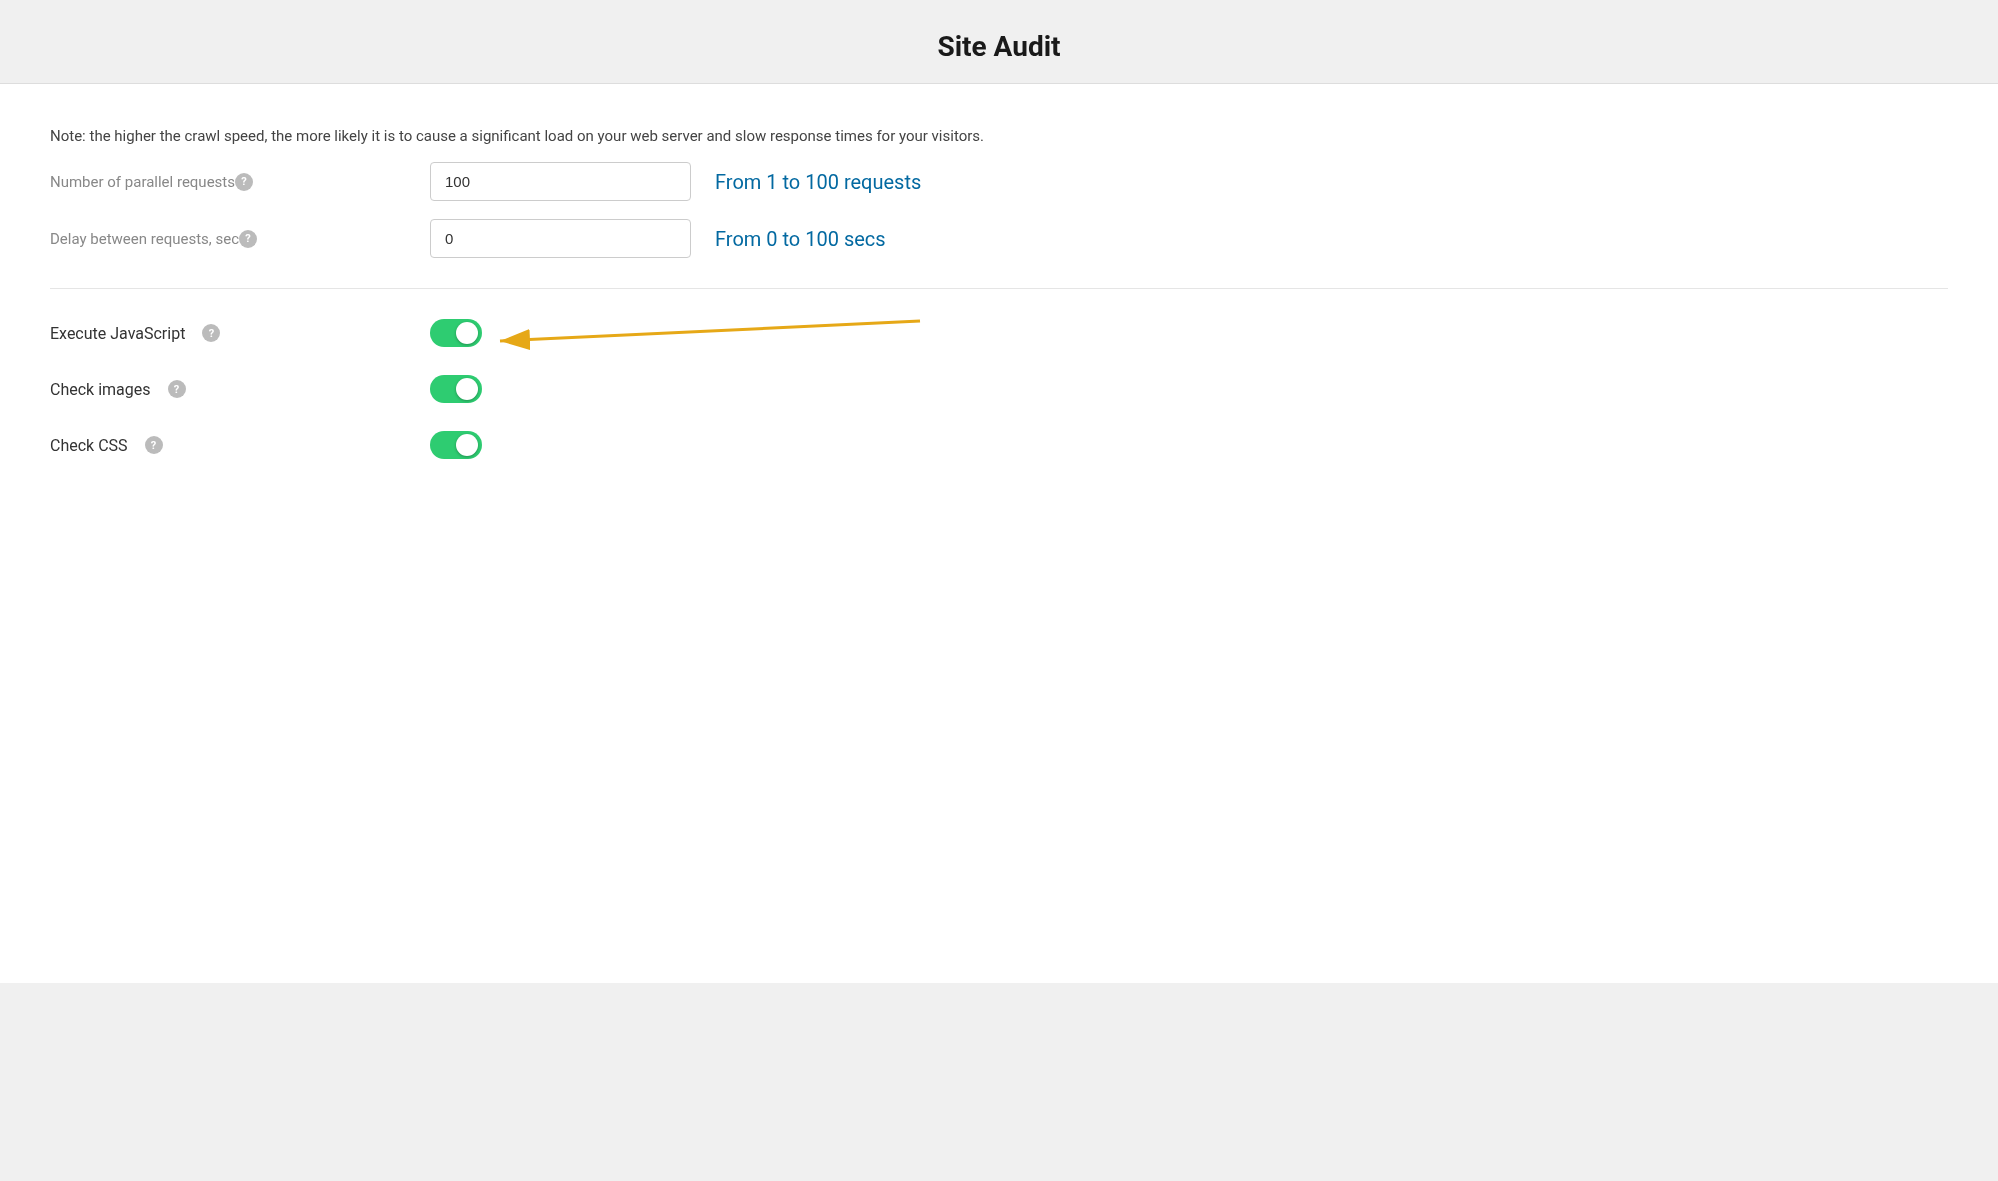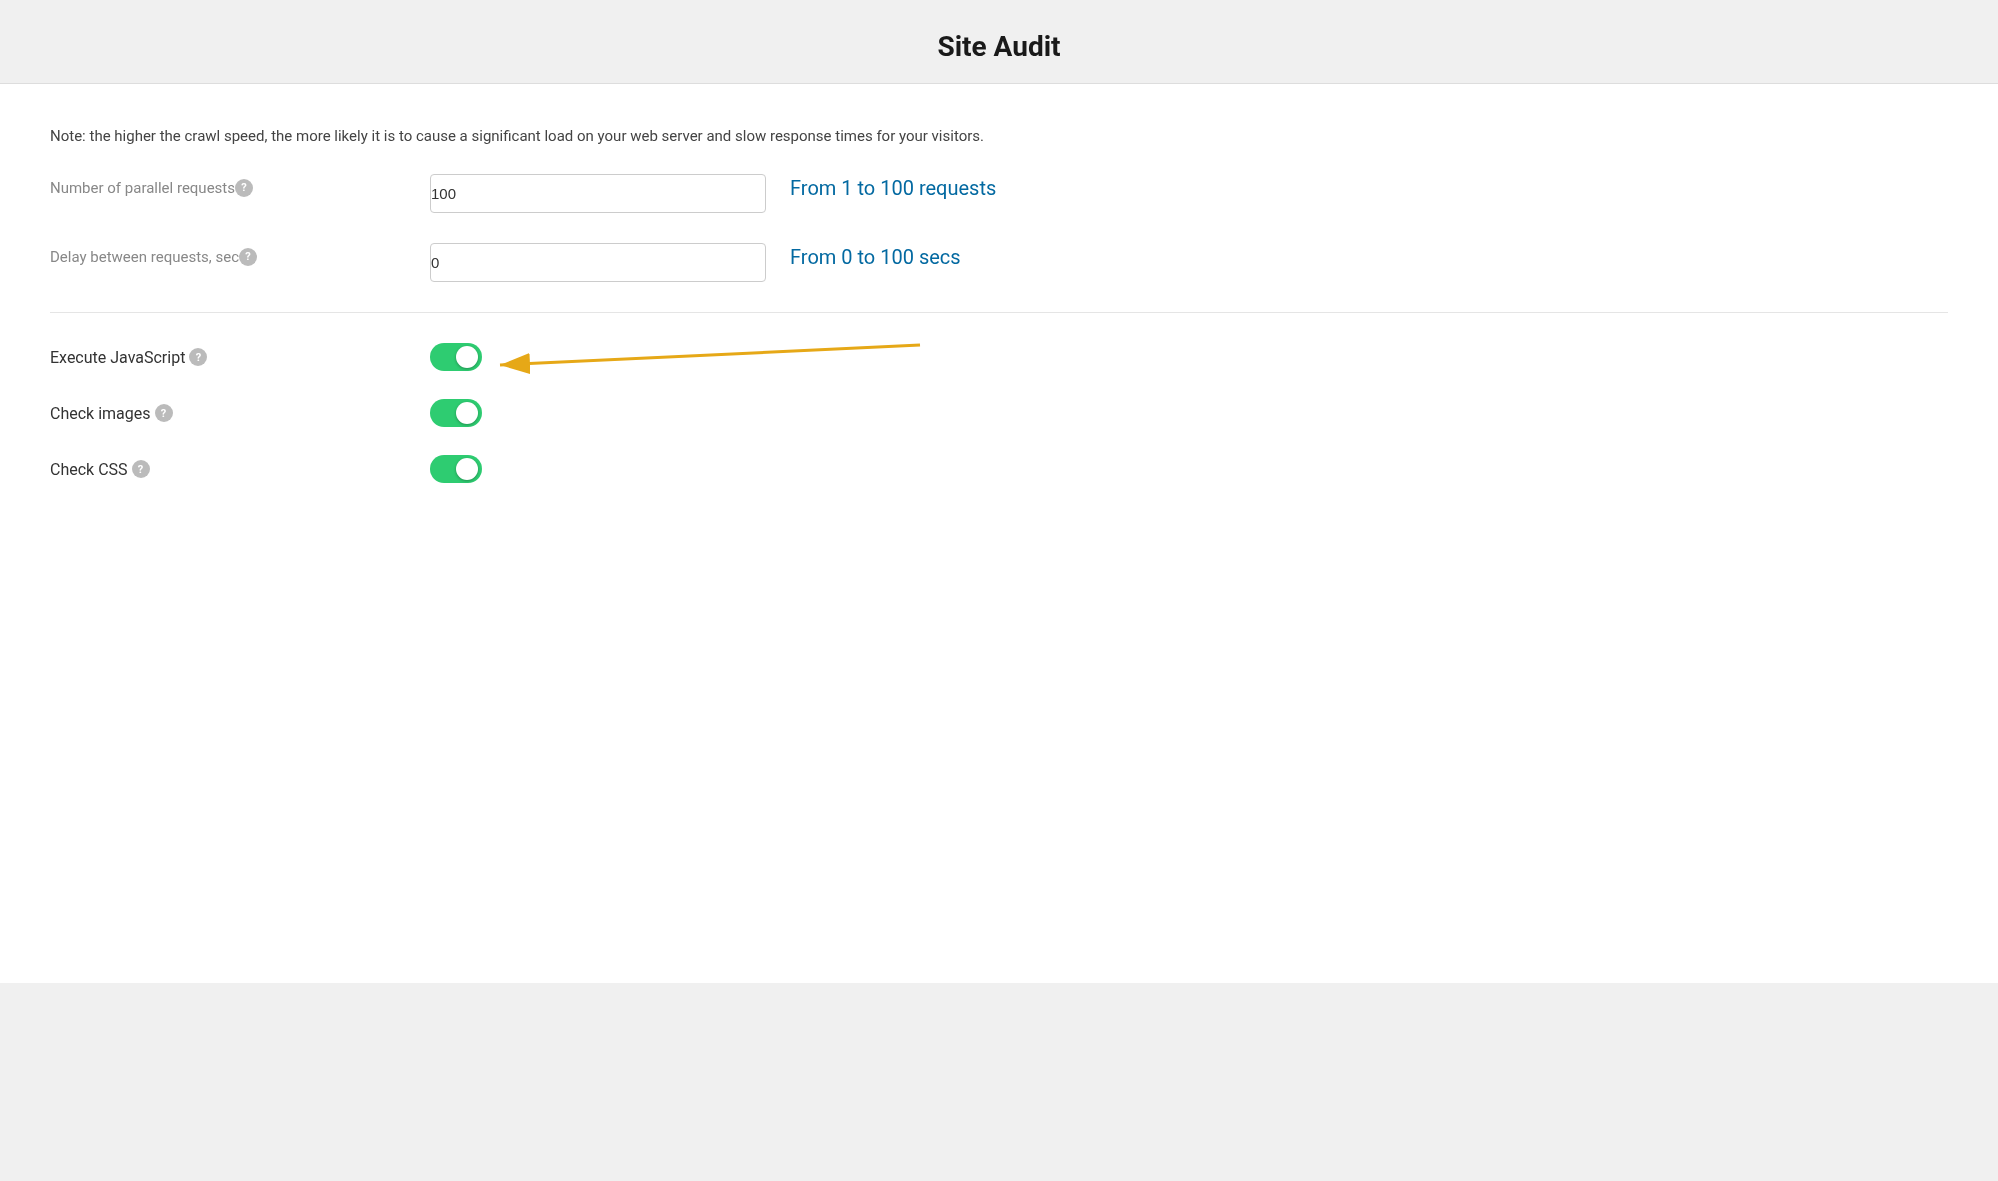--- a/index.html
+++ b/index.html
@@ -105,28 +105,27 @@
       border-radius: 50%;
       background: #bbb;
       color: #fff;
       font-size: 11px;
       font-weight: bold;
       cursor: pointer;
       flex-shrink: 0;
     }
 
     .form-input {
-      width: 336px;
-      padding: 10px 0;
+      width: 261px;
+      padding: 10px 14px;
       border: 1px solid #ccc;
       border-radius: 4px;
       font-size: 15px;
       color: #333;
       outline: none;
-      margin-top: 12px;
     }
 
     .form-hint {
       font-size: 20px;
       color: #0369a1;
       margin-left: 24px;
     }
 
     .divider {
       border: none;
@@ -144,21 +143,21 @@
     .toggle-row {
       display: flex;
       align-items: center;
       margin-bottom: 28px;
       position: relative;
     }
 
     .toggle-label {
       display: flex;
       align-items: center;
-      gap: 4px;
+      gap: 17px;
       font-size: 16px;
       color: #333;
       min-width: 380px;
     }
 
     .toggle {
       position: relative;
       width: 52px;
       height: 28px;
       cursor: pointer;

